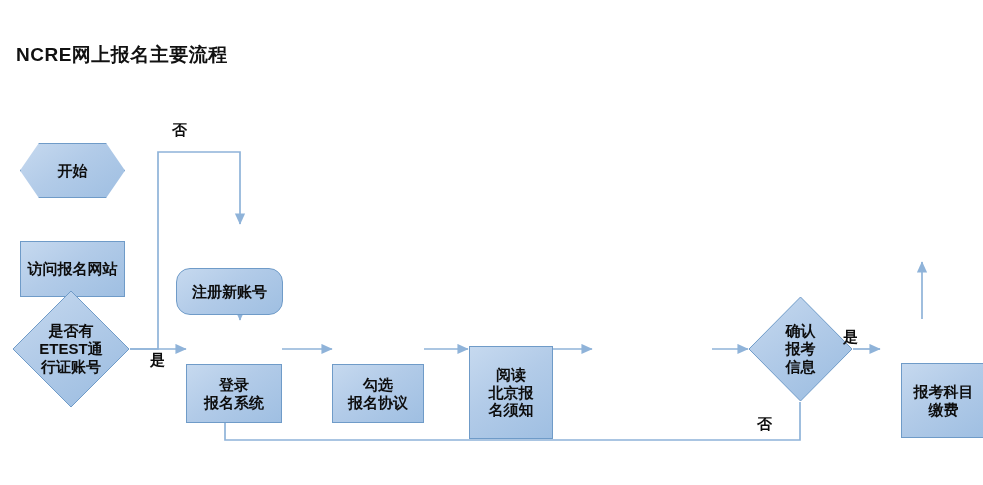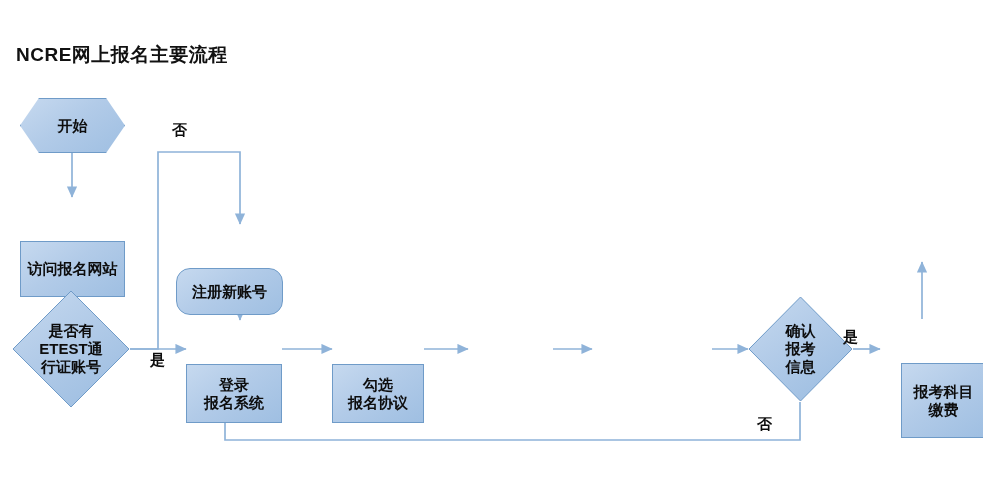--- a/index.html
+++ b/index.html
@@ -57,20 +57,21 @@
   }
   .rounded {
     background: linear-gradient(145deg, #c6d9ef 0%, #b2cbe8 45%, #9fbfe2 100%);
     border: 1px solid #6f9bc8;
     border-radius: 26px;
   }
   .hexagon {
     background: linear-gradient(145deg, #c6d9ef 0%, #b2cbe8 45%, #9fbfe2 100%);
     border: 1px solid #6f9bc8;
     clip-path: polygon(18% 0%, 82% 0%, 100% 50%, 82% 100%, 18% 100%, 0% 50%);
+    margin-top: 45px;
   }
   .diamond {
     background: transparent;
     border: none;
   }
   .diamond .dia-shape {
     position: absolute;
     left: 0;
     top: 0;
     width: 100%;
@@ -150,20 +151,23 @@
   </div>
 
   <div class="node rect" style="left:176px; top:224px; width:107px; height:47px;border-radius:14px;">注册新账号</div>
 
   <div class="node rect" style="left:186px; top:320px; width:96px; height:59px;">登录
 报名系统</div>
 
   <div class="node rect" style="left:332px; top:320px; width:92px; height:59px;">勾选
 报名协议</div>
 
+  <div class="node rect" style="left:469px; top:302px; width:84px; height:93px;">阅读
+北京报
+名须知</div>
 
 
   <div class="node diamond" style="left:748px; top:296px; width:105px; height:106px;">
     <svg class="dia-shape" viewBox="0 0 105 106" xmlns="http://www.w3.org/2000/svg">
       <defs>
         <linearGradient id="dg2" x1="0%" y1="0%" x2="70%" y2="100%">
           <stop offset="0%" stop-color="#c6d9ef"></stop>
           <stop offset="50%" stop-color="#b2cbe8"></stop>
           <stop offset="100%" stop-color="#9fbfe2"></stop>
         </linearGradient>

